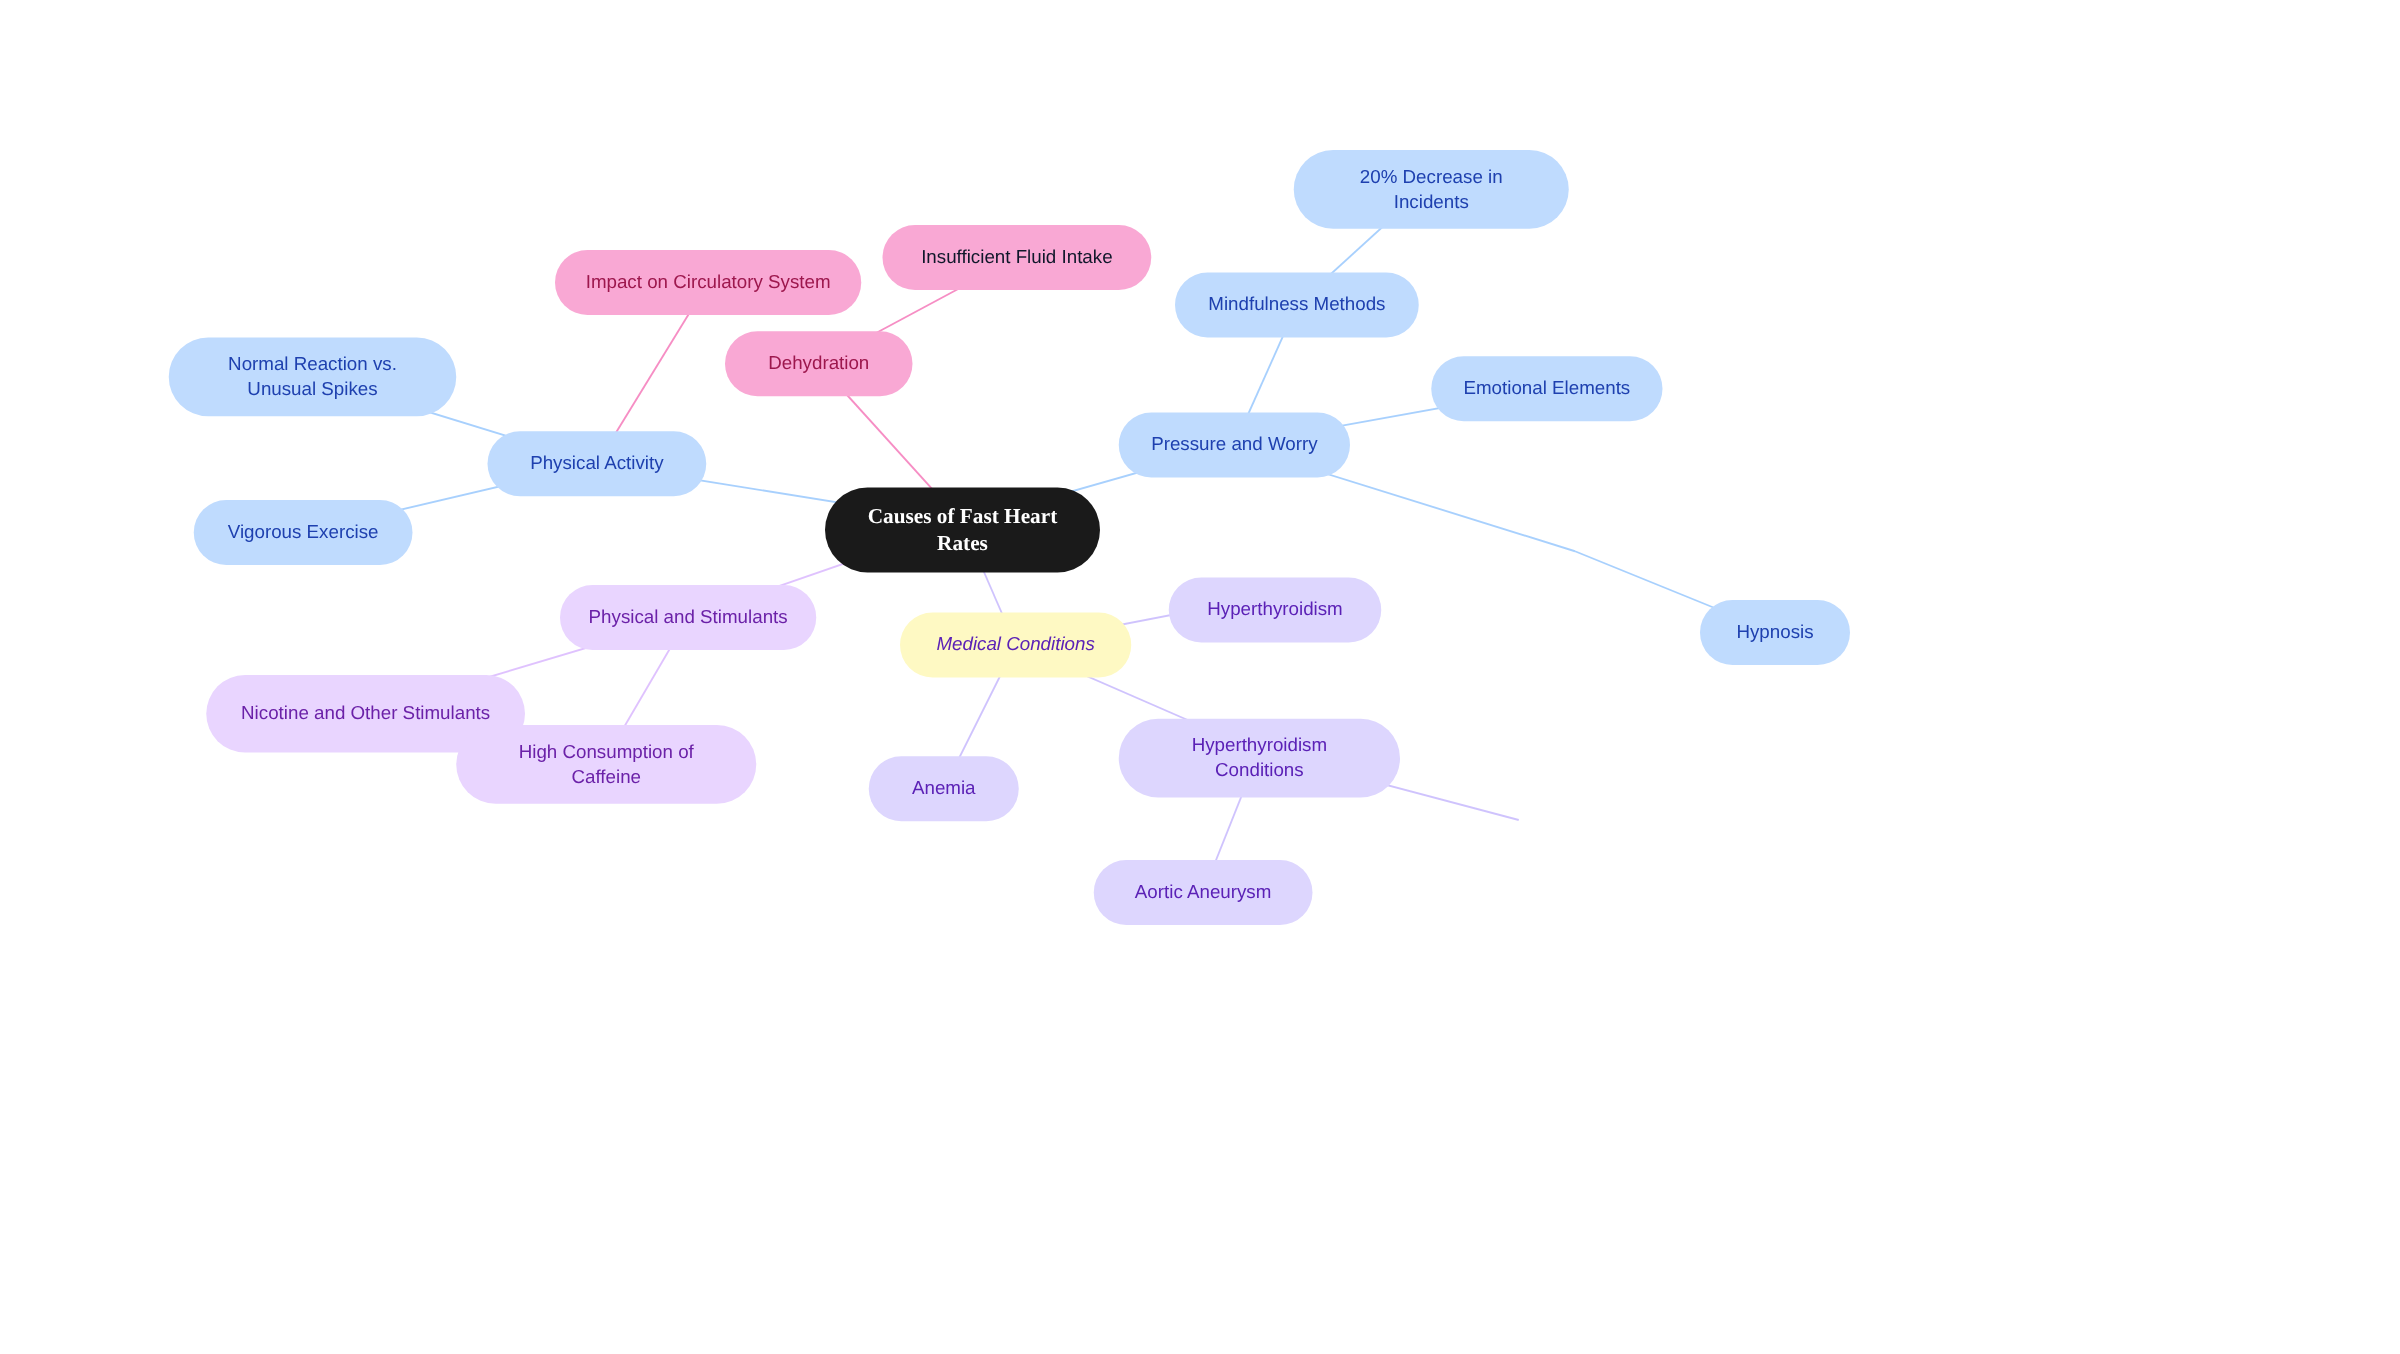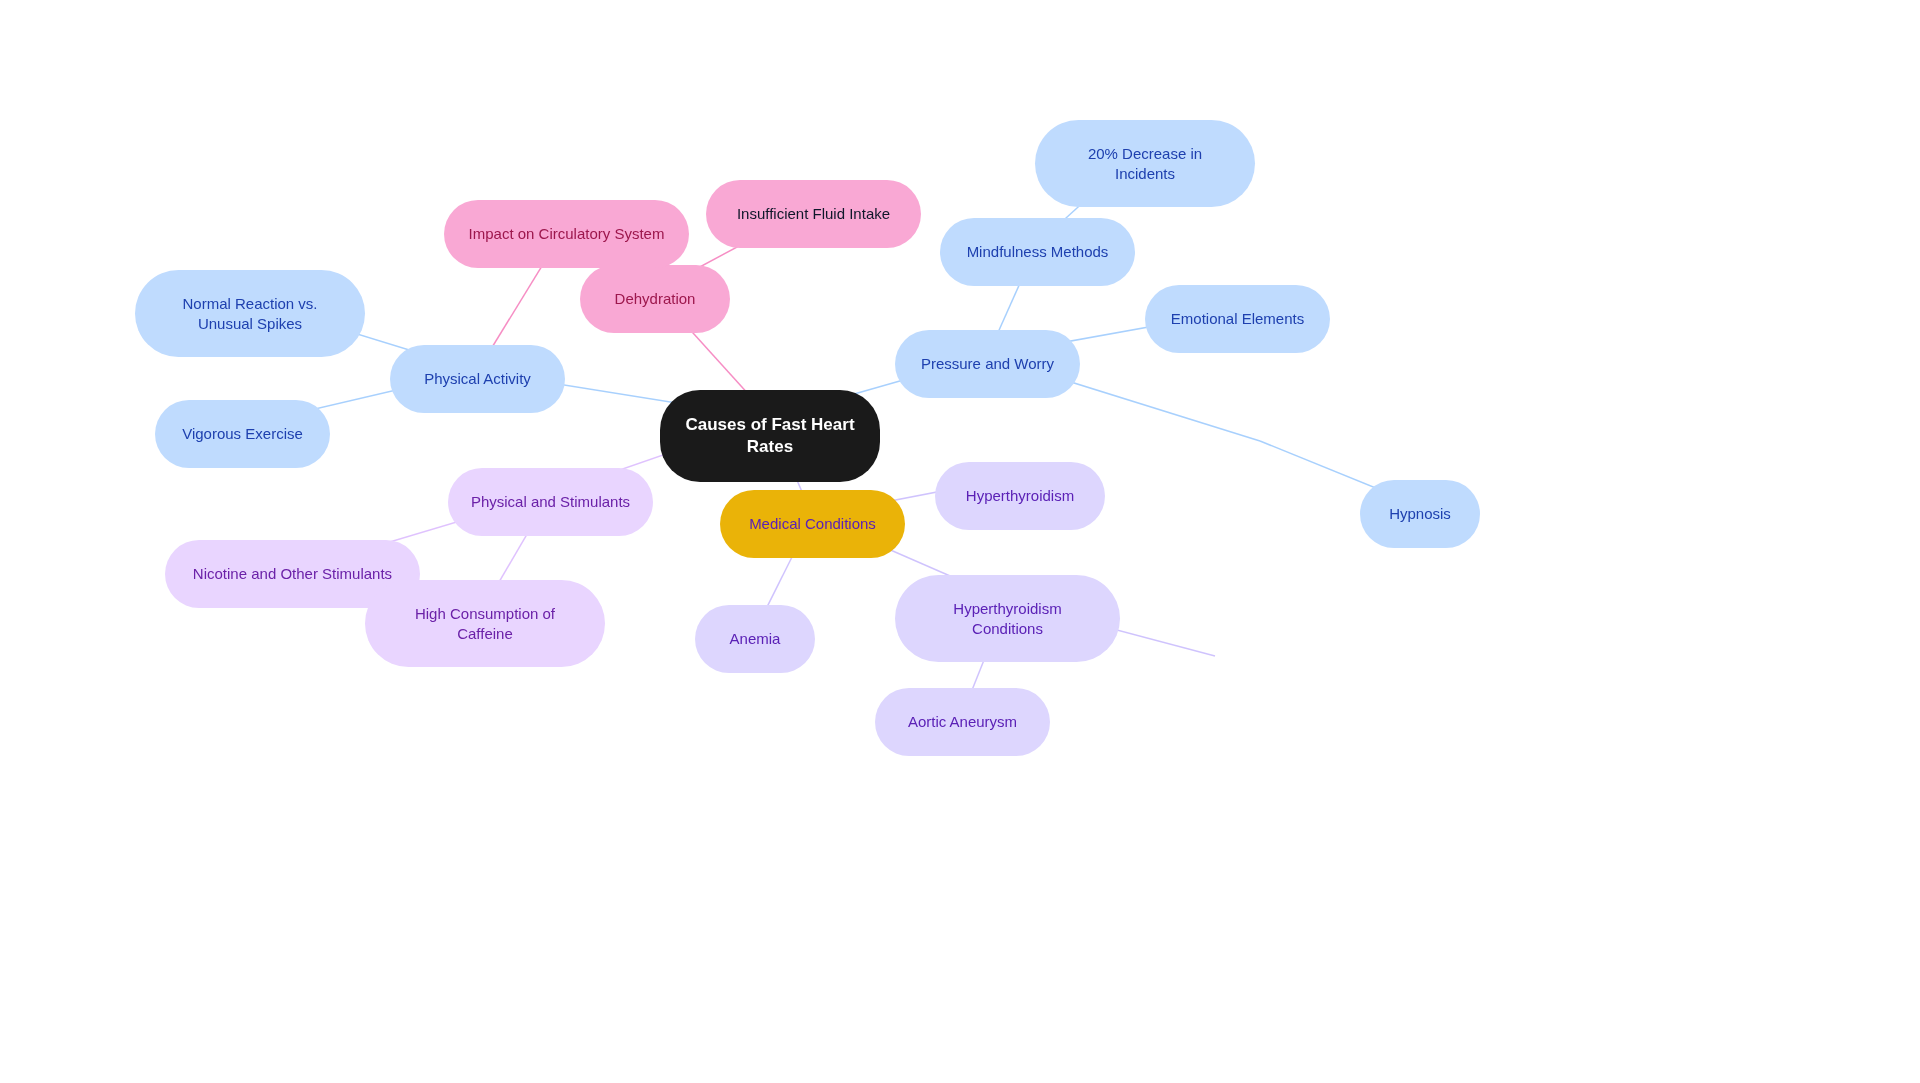--- a/index.html
+++ b/index.html
@@ -27,21 +27,21 @@
     .node {
       position: absolute;
       border-radius: 50px;
       display: flex;
       align-items: center;
       justify-content: center;
       text-align: center;
       font-size: 15px;
       font-weight: 500;
       line-height: 1.3;
-      padding: 24px 22px;
+      padding: 12px 22px;
       cursor: default;
     }
   </style>
 </head>
 <body>
 
 <div id="mindmap-container">
   <svg id="connections">
       <line x1="770" y1="418" x2="655" y2="291" stroke="#f472b6" stroke-width="1.5" opacity="0.8"></line>
       <line x1="655" y1="291" x2="813.5" y2="206" stroke="#f472b6" stroke-width="1.5" opacity="0.8"></line>
@@ -58,31 +58,31 @@
       <line x1="812.5" y1="516" x2="1007.5" y2="601" stroke="#c4b5fd" stroke-width="1.5" opacity="0.8"></line>
       <line x1="1007.5" y1="601" x2="1215" y2="656" stroke="#c4b5fd" stroke-width="1.5" opacity="0.8"></line>
       <line x1="1007.5" y1="601" x2="962.5" y2="714" stroke="#c4b5fd" stroke-width="1.5" opacity="0.8"></line>
       <line x1="770" y1="418" x2="987.5" y2="356" stroke="#93c5fd" stroke-width="1.5" opacity="0.8"></line>
       <line x1="987.5" y1="356" x2="1037.5" y2="244" stroke="#93c5fd" stroke-width="1.5" opacity="0.8"></line>
       <line x1="1037.5" y1="244" x2="1145" y2="146" stroke="#93c5fd" stroke-width="1.5" opacity="0.8"></line>
       <line x1="987.5" y1="356" x2="1237.5" y2="311" stroke="#93c5fd" stroke-width="1.5" opacity="0.8"></line>
       <line x1="987.5" y1="356" x2="1260" y2="441" stroke="#93c5fd" stroke-width="1.5" opacity="0.8"></line>
       <line x1="1260" y1="441" x2="1420" y2="506" stroke="#93c5fd" stroke-width="1.5" opacity="0.8"></line>
     </svg>
-<div class="node" style="left: 660px; top: 390px; width: 220px; min-height: 56px; background-color: rgb(26, 26, 26); color: rgb(255, 255, 255); border-radius: 40px; font-size: 17px; font-weight: 600;">Causes of Fast Heart Rates</div>
+<div class="node" style="left: 660px; top: 390px; width: 220px; min-height: 56px; background-color: rgb(26, 26, 26); color: rgb(255, 255, 255); border-radius: 40px; font-size: 17px; font-weight: 600; font-family: Liberation Serif, serif;">Causes of Fast Heart Rates</div>
     <div class="node" style="left: 580px; top: 265px; width: 150px; min-height: 52px; background-color: rgb(249, 168, 212); color: rgb(157, 23, 77);">Dehydration</div>
     <div class="node" style="left: 706px; top: 180px; width: 215px; min-height: 52px; background-color: rgb(249, 168, 212); color: #0f172a;">Insufficient Fluid Intake</div>
     <div class="node" style="left: 390px; top: 345px; width: 175px; min-height: 52px; background-color: rgb(191, 219, 254); color: rgb(30, 64, 175);">Physical Activity</div>
     <div class="node" style="left: 444px; top: 200px; width: 245px; min-height: 52px; background-color: rgb(249, 168, 212); color: rgb(157, 23, 77);">Impact on Circulatory System</div>
     <div class="node" style="left: 135px; top: 270px; width: 230px; min-height: 62px; background-color: rgb(191, 219, 254); color: rgb(30, 64, 175);">Normal Reaction vs. Unusual Spikes</div>
     <div class="node" style="left: 155px; top: 400px; width: 175px; min-height: 52px; background-color: rgb(191, 219, 254); color: rgb(30, 64, 175);">Vigorous Exercise</div>
     <div class="node" style="left: 448px; top: 468px; width: 205px; min-height: 52px; background-color: rgb(233, 213, 255); color: rgb(107, 33, 168);">Physical and Stimulants</div>
     <div class="node" style="left: 165px; top: 540px; width: 255px; min-height: 62px; background-color: rgb(233, 213, 255); color: rgb(107, 33, 168);">Nicotine and Other Stimulants</div>
     <div class="node" style="left: 365px; top: 580px; width: 240px; min-height: 52px; background-color: rgb(233, 213, 255); color: rgb(107, 33, 168);">High Consumption of Caffeine</div>
-    <div class="node" style="left: 720px; top: 490px; width: 185px; min-height: 52px; background-color: #eab308; color: rgb(91, 33, 182);">Medical Conditions</div>
+    <div class="node" style="left: 720px; top: 490px; width: 185px; min-height: 52px; background-color: #fef9c3; color: rgb(91, 33, 182); font-style: italic;">Medical Conditions</div>
     <div class="node" style="left: 935px; top: 462px; width: 170px; min-height: 52px; background-color: rgb(221, 214, 254); color: rgb(91, 33, 182);">Hyperthyroidism</div>
     <div class="node" style="left: 695px; top: 605px; width: 120px; min-height: 52px; background-color: rgb(221, 214, 254); color: rgb(91, 33, 182); text-align: center;">Anemia</div>
     <div class="node" style="left: 895px; top: 575px; width: 225px; min-height: 52px; background-color: rgb(221, 214, 254); color: rgb(91, 33, 182);">Hyperthyroidism Conditions</div>
     <div class="node" style="left: 875px; top: 688px; width: 175px; min-height: 52px; background-color: rgb(221, 214, 254); color: rgb(91, 33, 182);">Aortic Aneurysm</div>
     <div class="node" style="left: 895px; top: 330px; width: 185px; min-height: 52px; background-color: rgb(191, 219, 254); color: rgb(30, 64, 175);">Pressure and Worry</div>
     <div class="node" style="left: 940px; top: 218px; width: 195px; min-height: 52px; background-color: rgb(191, 219, 254); color: rgb(30, 64, 175);">Mindfulness Methods</div>
     <div class="node" style="left: 1035px; top: 120px; width: 220px; min-height: 52px; background-color: rgb(191, 219, 254); color: rgb(30, 64, 175);">20% Decrease in Incidents</div>
     <div class="node" style="left: 1145px; top: 285px; width: 185px; min-height: 52px; background-color: rgb(191, 219, 254); color: rgb(30, 64, 175);">Emotional Elements</div>
     <div class="node" style="left: 1360px; top: 480px; width: 120px; min-height: 52px; background-color: rgb(191, 219, 254); color: rgb(30, 64, 175);">Hypnosis</div>
   </div>

